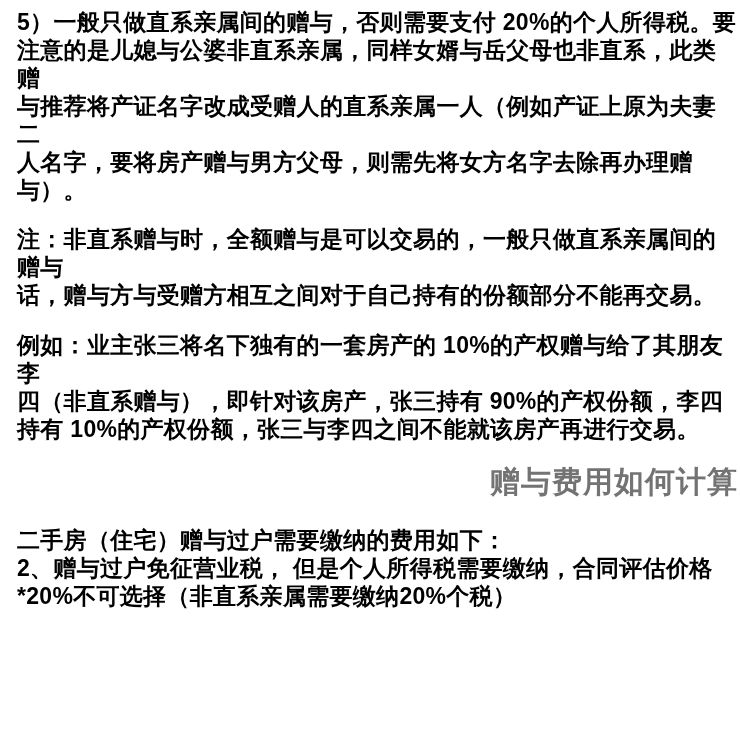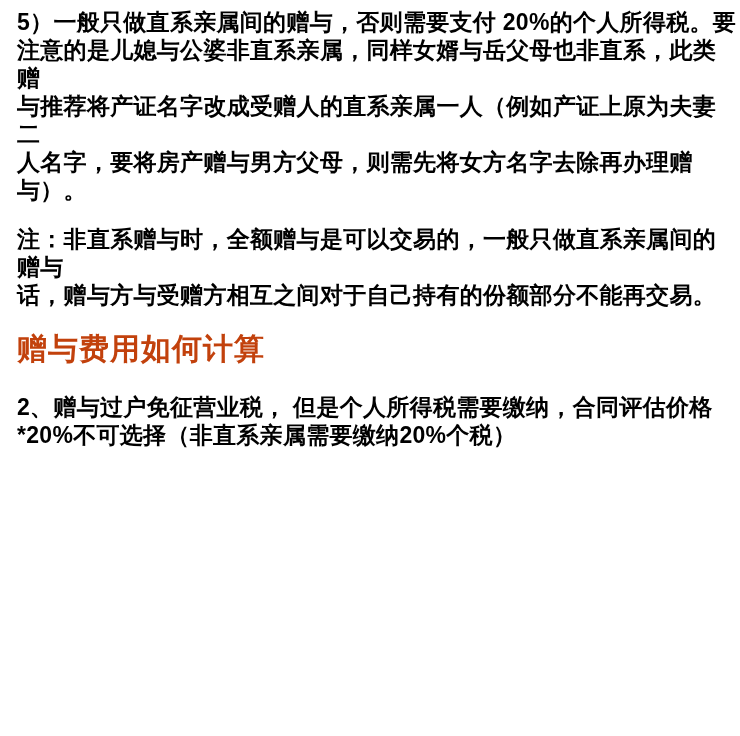--- a/index.html
+++ b/index.html
@@ -48,23 +48,27 @@
 <div class="page" style="color: rgb(0, 0, 0);">
 
   <p class="body-text para-rule5">5）一般只做直系亲属间的赠与，否则需要支付 20%的个人所得税。要
 注意的是儿媳与公婆非直系亲属，同样女婿与岳父母也非直系，此类赠
 与推荐将产证名字改成受赠人的直系亲属一人（例如产证上原为夫妻二
 人名字，要将房产赠与男方父母，则需先将女方名字去除再办理赠与）。</p>
 
   <p class="body-text para-note">注：非直系赠与时，全额赠与是可以交易的，一般只做直系亲属间的赠与
 话，赠与方与受赠方相互之间对于自己持有的份额部分不能再交易。</p>
 
+  <p class="body-text para-example">例如：业主张三将名下独有的一套房产的 10%的产权赠与给了其朋友李
+四（非直系赠与），即针对该房产，张三持有 90%的产权份额，李四
+持有 10%的产权份额，张三与李四之间不能就该房产再进行交易。</p>
 
-  <h2 class="section-heading" style="color: #c2410c;">赠与费用如何计算</h2>
+  <h2 class="section-heading" style="color: #737373; text-align: right;">赠与费用如何计算</h2>
 
 
   <div class="fees-block">
+    <p class="body-text">二手房（住宅）赠与过户需要缴纳的费用如下：</p>
     <p class="body-text">2、赠与过户免征营业税， 但是个人所得税需要缴纳，合同评估价格
 *20%不可选择（非直系亲属需要缴纳20%个税）</p>
 
   </div>
 
 </div>
 
 </body></html>

